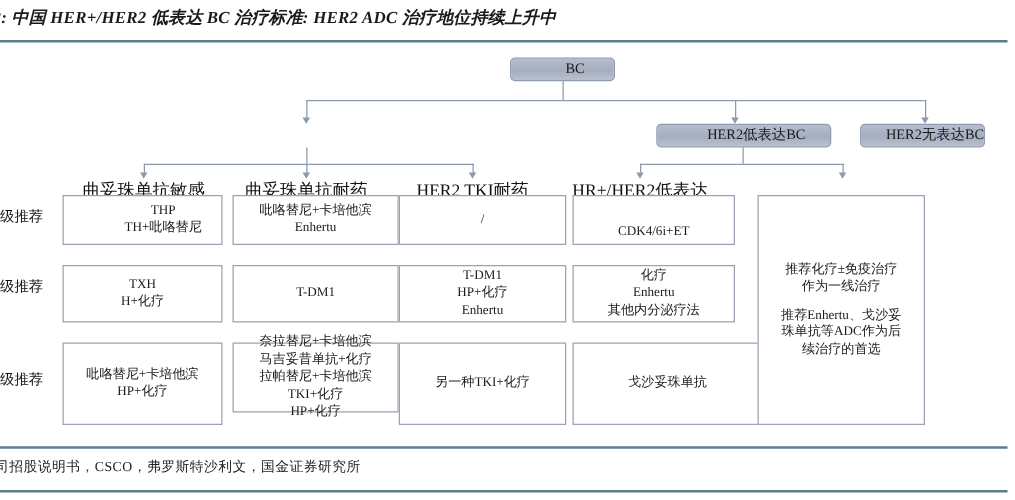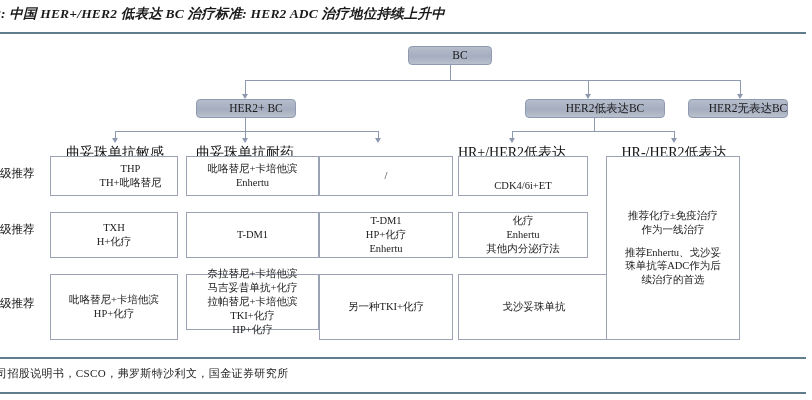--- a/index.html
+++ b/index.html
@@ -144,23 +144,20 @@
 
   <div class="ln ln-v" style="left:449.5px; top:65px; width:1.3px; height:15px;"></div>
   <div class="ln ln-h" style="left:245px; top:79.5px; width:496px; height:1.3px;"></div>
   <div class="ln ln-v" style="left:245px; top:80px; width:1.3px; height:16px;"></div>
   <div class="arrow" style="left:241.8px; top:94px;"></div>
   <div class="ln ln-v" style="left:588px; top:80px; width:1.3px; height:16px;"></div>
   <div class="arrow" style="left:584.8px; top:94px;"></div>
   <div class="ln ln-v" style="left:740px; top:80px; width:1.3px; height:16px;"></div>
   <div class="arrow" style="left:736.8px; top:94px;"></div>
 
-  <div class="node" style="left:196px; top:99px; width:100px; height:19px;">
-    <span>HER2+ BC</span>
-  </div>
   <div class="node" style="left:525px; top:99px; width:140px; height:19px;">
     <span>HER2低表达BC</span>
   </div>
   <div class="node" style="left:688px; top:99px; width:100px; height:19px;">
     <span>HER2无表达BC</span>
   </div>
 
   <div class="ln ln-v" style="left:245px; top:118px; width:1.3px; height:13px;"></div>
   <div class="ln ln-h" style="left:115px; top:130.5px; width:264px; height:1.3px;"></div>
   <div class="ln ln-v" style="left:115px; top:131px; width:1.3px; height:9px;"></div>
@@ -172,22 +169,22 @@
 
   <div class="ln ln-v" style="left:594px; top:118px; width:1.3px; height:13px;"></div>
   <div class="ln ln-h" style="left:512px; top:130.5px; width:163px; height:1.3px;"></div>
   <div class="ln ln-v" style="left:512px; top:131px; width:1.3px; height:9px;"></div>
   <div class="arrow" style="left:508.8px; top:138px;"></div>
   <div class="ln ln-v" style="left:674px; top:131px; width:1.3px; height:9px;"></div>
   <div class="arrow" style="left:670.8px; top:138px;"></div>
 
   <div class="col-cap" style="left:55px; top:144px; width:120px;">曲妥珠单抗敏感</div>
   <div class="col-cap" style="left:185px; top:144px; width:120px;">曲妥珠单抗耐药</div>
+  <div class="col-cap" style="left:318px; top:144px; width:120px;">HER2 TKI耐药</div>
   <div class="col-cap" style="left:452px; top:144px; width:120px;">HR+/HER2低表达</div>
-  <div class="col-cap" style="left:614px; top:144px; width:120px;">HR-/HER2低表达</div>
 
   <div class="row-label" style="left:0px; top:166px;">级推荐</div>
   <div class="row-label" style="left:0px; top:222px;">级推荐</div>
   <div class="row-label" style="left:0px; top:296px;">级推荐</div>
 
   <div class="cell" style="left:50px; top:156px; width:128px; height:40px;padding-left:36px;">
       <span class="ln-item">THP</span>
       <span class="ln-item">TH+吡咯替尼</span>
     </div>
   <div class="cell" style="left:186px; top:156px; width:133px; height:40px;">

